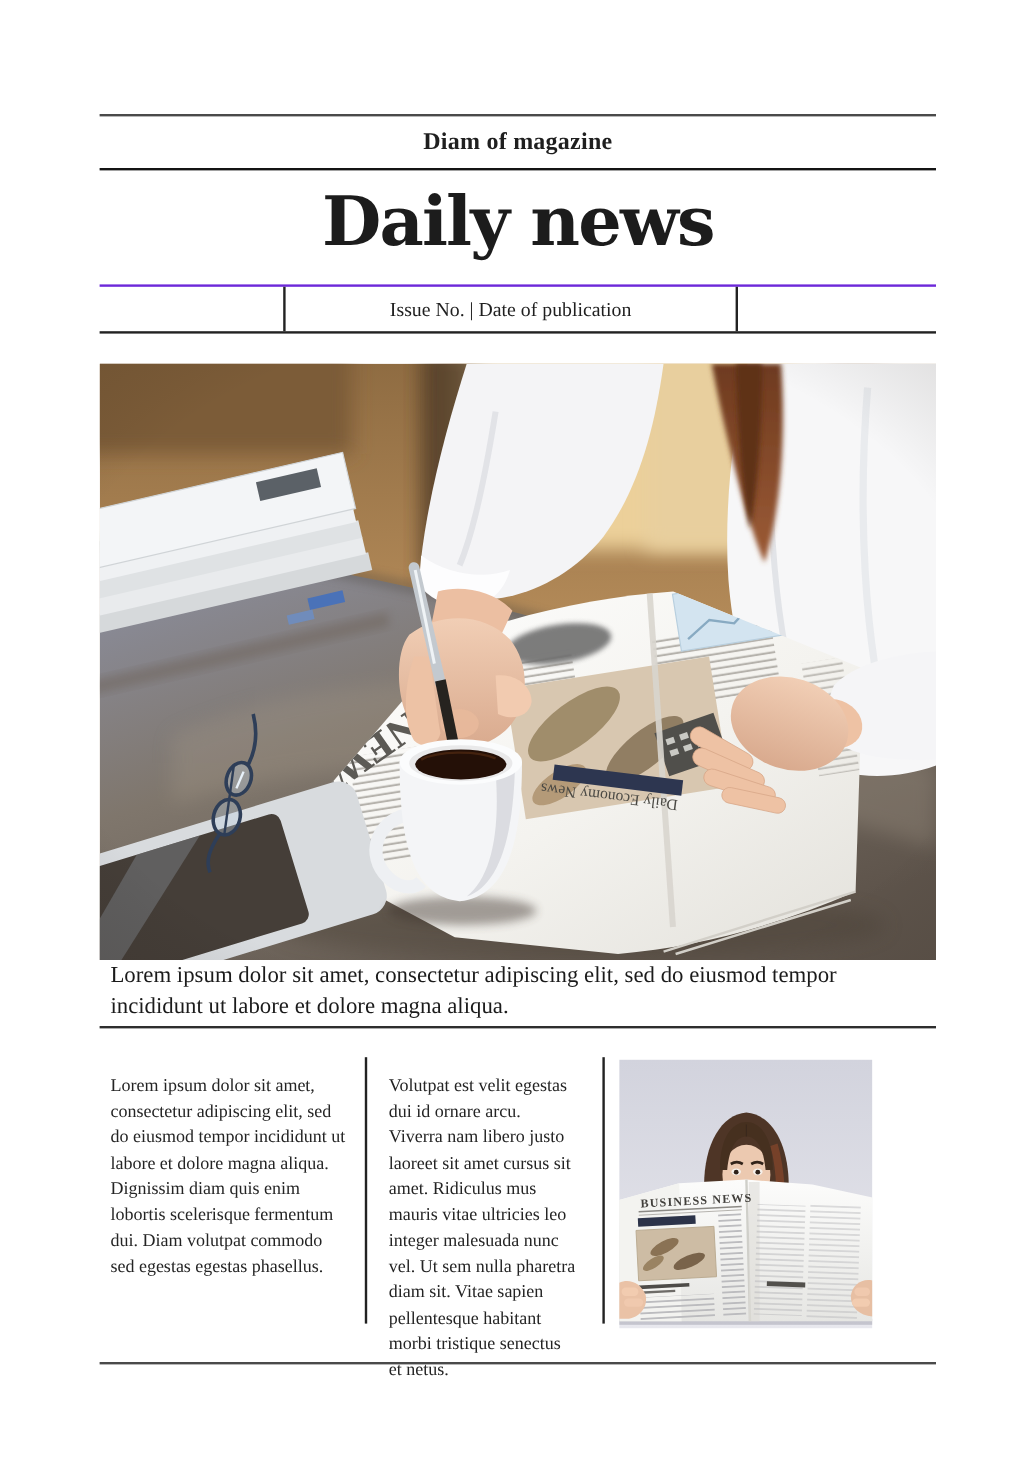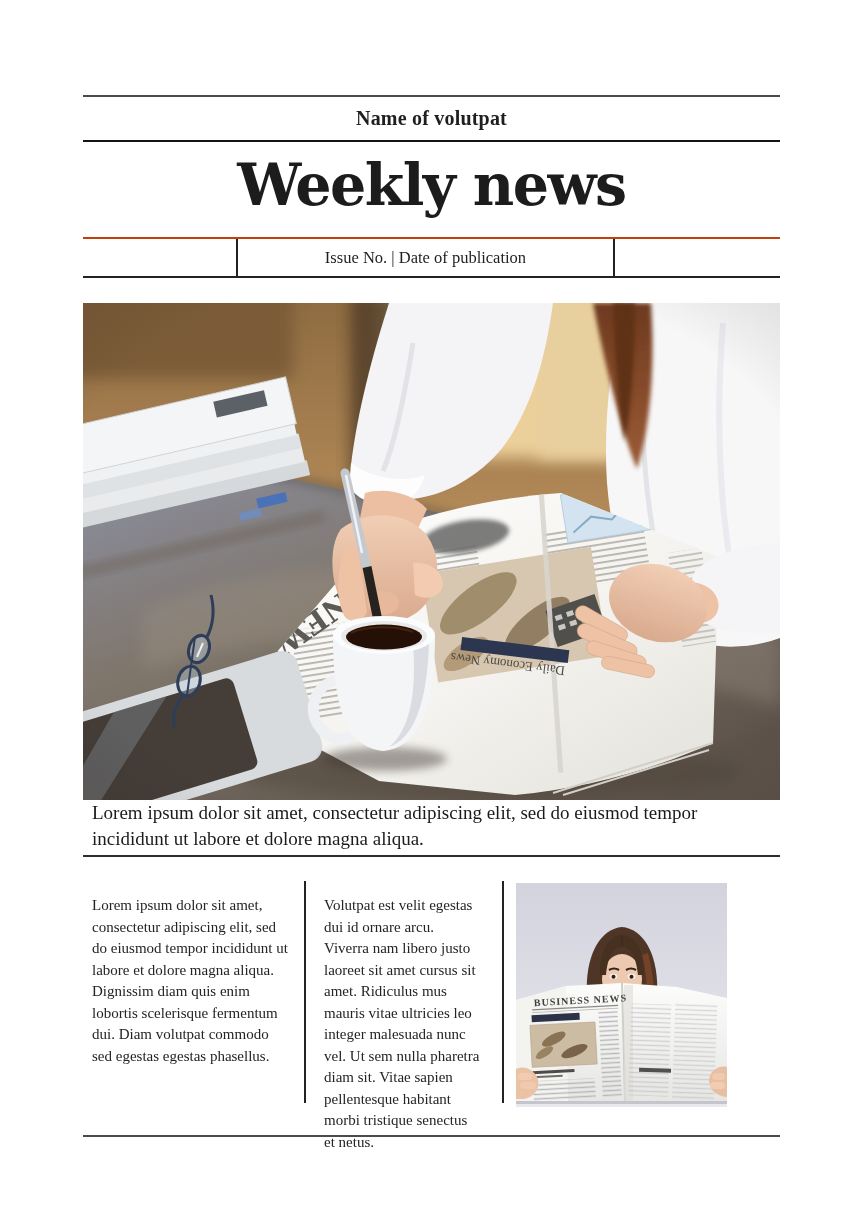--- a/index.html
+++ b/index.html
@@ -9,44 +9,44 @@
   .rule-top{top:95px;background:#4a4a4a;}
   .rule-masthead{top:140px;background:#141414;}
   .rule-section{top:855px;background:#2e2e2e;}
   .rule-bottom{top:1135px;background:#4a4a4a;}
   .magazine-name{position:absolute;top:107px;left:83px;width:697px;text-align:center;
                  font-weight:bold;font-size:20px;letter-spacing:.2px;}
   .news-title{position:absolute;top:146px;left:83px;width:697px;text-align:center;
               font-family:"DejaVu Serif",serif;font-weight:bold;font-size:57px;
               letter-spacing:-1.5px;line-height:78px;color:#1c1c1c;}
   .issue-bar{position:absolute;top:237px;left:83px;width:697px;height:41px;box-sizing:border-box;
-             border-top:2px solid #c2410c;border-bottom:2px solid #222;display:flex;}
+             border-top:2px solid #6d28d9;border-bottom:2px solid #222;display:flex;}
   .issue-cell-left{width:155px;box-sizing:border-box;border-right:2px solid #222;}
   .issue-cell-mid{flex:1;display:flex;align-items:center;justify-content:center;font-size:16.5px;}
   .issue-cell-right{width:167px;box-sizing:border-box;border-left:2px solid #222;}
   .hero{position:absolute;top:303px;left:83px;width:697px;height:497px;overflow:hidden;}
   .lead{position:absolute;top:800px;left:92px;width:655px;font-size:19px;line-height:26px;color:#1b1b1b;}
   .columns{position:absolute;top:881px;left:83px;width:697px;height:222px;display:flex;}
   .col-text{box-sizing:border-box;font-size:15px;line-height:21.5px;color:#242424;}
   .col1{width:221px;padding:14px 14px 0 9px;}
   .vdiv{width:2px;height:222px;background:#222;}
   .col2{width:196px;padding:14px 22px 0 18px;}
   .col3{flex:1;box-sizing:border-box;padding:2px 0 0 12px;}
   svg{display:block;}
 </style>
 </head>
 <body>
 
 <div class="page">
 
   <div class="rule rule-top"></div>
-  <div class="magazine-name">Name of volutpat</div>
+  <div class="magazine-name">Diam of magazine</div>
   <div class="rule rule-masthead"></div>
 
-  <div class="news-title">Weekly news</div>
+  <div class="news-title">Daily news</div>
 
   <div class="issue-bar">
     <div class="issue-cell-left"></div>
     <div class="issue-cell-mid">Issue No. | Date of publication</div>
     <div class="issue-cell-right"></div>
   </div>
 
   <div class="hero">
     <svg viewBox="0 0 697 497" width="697" height="497">
       <defs>

